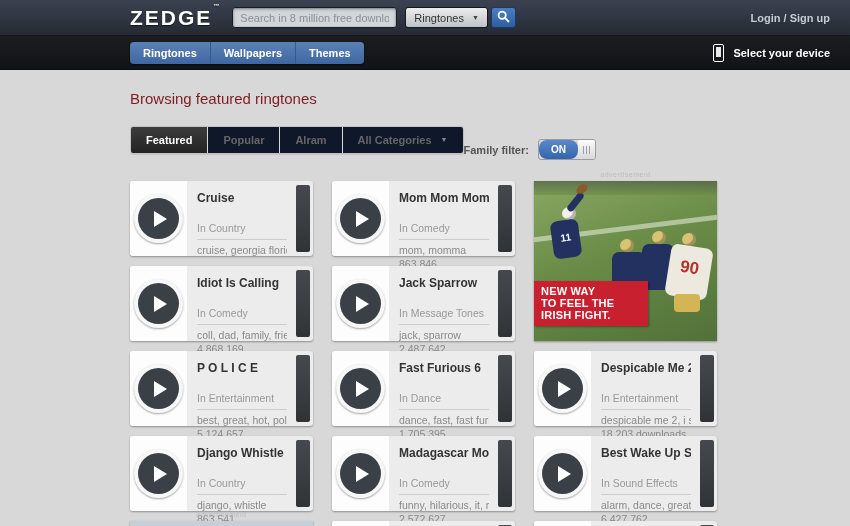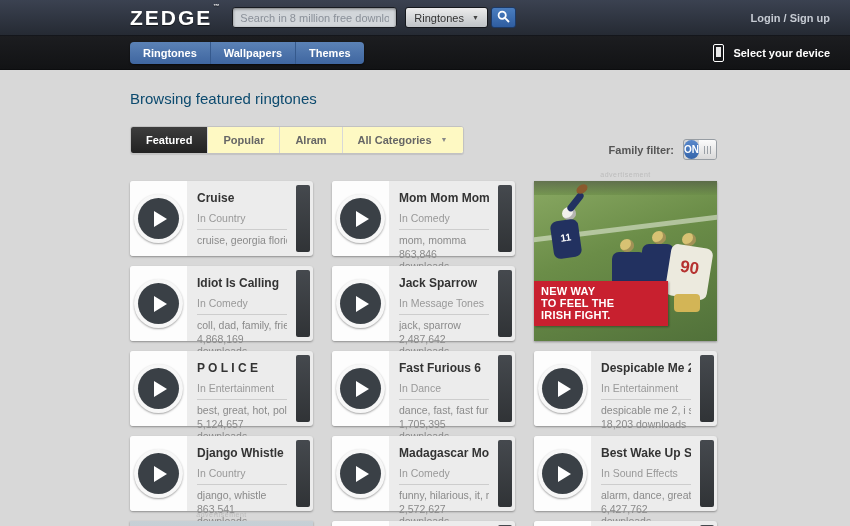--- a/index.html
+++ b/index.html
@@ -23,44 +23,44 @@
   .nav-btn { background:linear-gradient(#5b82b6,#3f66a0); color:#fff; font-size:11px; font-weight:bold; padding:5px 13px; border-right:1px solid #35598c; cursor:pointer; }
   .nav-btn:last-child { border-right:none; }
   .community-btn { margin-left:13px; background:linear-gradient(#74899f,#5a7089); color:#fff; font-size:11px; font-weight:bold; padding:5px 11px; border-radius:4px; display:inline-flex; align-items:center; gap:10px; box-shadow:0 1px 2px rgba(0,0,0,.6); cursor:pointer; }
   .community-btn .caret { font-size:7px; }
   .device { margin-left:auto; display:flex; align-items:center; gap:9px; color:#fff; font-size:11px; font-weight:bold; cursor:pointer; }
   .phone-ic { width:11px; height:18px; border:1px solid #fff; border-radius:2px; position:relative; }
   .phone-ic::after { content:""; position:absolute; left:2px; right:2px; top:2px; bottom:4px; background:#fff; opacity:.9; }
 
   
   .content { width:587px; margin-left:130px; }
-  .page-title { font-size:15px; color:#0c4a6e; padding-top:20px; }
-  .toolbar { margin-top:12px; display:flex; align-items:center; justify-content:space-between; }
+  .page-title { font-size:15px; color:#7f1d1d; padding-top:20px; }
+  .toolbar { margin-top:12px; display:flex; align-items:center; }
   .tabs { display:inline-flex; background:#fff; border:1px solid #c2c2c2; border-radius:3px; box-shadow:0 1px 1px rgba(0,0,0,.1); overflow:hidden; }
-  .tab { font-size:11px; font-weight:bold; color:#666; padding:7px 15px; border-right:1px solid #d8d8d8; cursor:pointer; background:#fef9c3; }
+  .tab { font-size:11px; font-weight:bold; color:#666; padding:7px 15px; border-right:1px solid #d8d8d8; cursor:pointer; background:#0f172a; }
   .tab.active { background:linear-gradient(#3d3d3d,#222); color:#fff; }
   .tab.cat { display:inline-flex; align-items:center; gap:9px; border-right:none; }
   .tab .caret { font-size:7px; color:#888; }
   .family { display:flex; align-items:center;margin-top:20px; }
   .family-label { font-size:11px; font-weight:bold; color:#555; margin-right:9px; }
   .toggle { display:inline-flex; height:21px; border:1px solid #979da3; border-radius:3px; overflow:hidden; cursor:pointer; }
-  .toggle .on { background:linear-gradient(#5988cb,#3465ab); color:#fff; font-size:10px; font-weight:bold; display:flex; align-items:center; padding:0 0;border-radius:8px; }
+  .toggle .on { background:linear-gradient(#5988cb,#3465ab); color:#fff; font-size:10px; font-weight:bold; display:flex; align-items:center; padding:0 12px;border-radius:8px; }
   .toggle .grip { width:17px; background:linear-gradient(#fbfbfb,#d9d9d9); display:flex; align-items:center; justify-content:center; gap:2px; }
   .toggle .grip i { display:block; width:1px; height:8px; background:#9aa0a6; }
 
   
   .grid { margin-top:21px; display:grid; grid-template-columns:repeat(3,183px); grid-auto-rows:75px; column-gap:19px; row-gap:10px; }
   .card { position:relative; display:flex; background:#ececec; border-radius:3px; box-shadow:0 1px 2px rgba(0,0,0,.35); }
   .play-area { width:57px; flex:none; background:#fdfdfd; border-radius:3px 0 0 3px; display:flex; align-items:center; justify-content:center; }
   .play-outer { width:49px; height:49px; border-radius:50%; background:#f7f7f7; box-shadow:0 1px 2px rgba(0,0,0,.35); display:flex; align-items:center; justify-content:center; cursor:pointer; }
   .play-btn { width:41px; height:41px; border-radius:50%; background:#3a4046; display:flex; align-items:center; justify-content:center; }
   .play-tri { width:0; height:0; border-left:13px solid #fff; border-top:8px solid transparent; border-bottom:8px solid transparent; margin-left:4px; }
   .info { flex:1; min-width:0; padding:10px 26px 0 10px; }
   .rt-title { font-size:12px; font-weight:bold; color:#333; white-space:nowrap; overflow:hidden; cursor:pointer; }
-  .rt-cat { font-size:10.5px; color:#999; margin-top:7px; }
+  .rt-cat { font-size:10.5px; color:#999; margin-top:17px; }
   .rt-div { border-top:1px solid #cdcdcd; margin:5px 0 4px; }
   .rt-tags { font-size:10.5px; color:#8a8a8a; white-space:nowrap; overflow:hidden; }
   .rt-dl { font-size:10.5px; color:#8a8a8a; margin-top:2px; }
   .edge { position:absolute; right:3px; top:4px; bottom:4px; width:14px; background:linear-gradient(#45494e,#303336); border-radius:2px; }
 
   
   .ad-cell { position:relative; }
   .ad-cell.fb { grid-column:3; grid-row:1 / span 2; }
   .ad-label { position:absolute; top:-10px; left:50%; transform:translateX(-50%); font-size:7px; color:#bcbcbc; letter-spacing:.5px; }
   .ad-img { position:absolute; inset:0; overflow:hidden; box-shadow:0 1px 2px rgba(0,0,0,.35); }
@@ -69,21 +69,21 @@
   .player { position:absolute; }
   .helmet { width:14px; height:13px; border-radius:50%; background:#f2f1ec; box-shadow:inset -3px -2px 0 rgba(0,0,0,.25); }
   .helmet.gold { background:#d8c273; }
   .torso { border-radius:7px; }
   .navy { background:#223160; }
   .white-jersey { background:#eceade; }
   .jersey-num { font-weight:bold; text-align:center; display:block; }
   .qb-arm { position:absolute; width:7px; height:22px; background:#223160; border-radius:4px; transform:rotate(38deg); top:-16px; left:20px; }
   .ball { position:absolute; width:12px; height:8px; background:#8a5a2e; border-radius:50%; transform:rotate(-32deg); top:-22px; left:24px; }
   .gold-pants { position:absolute; width:26px; height:18px; background:#d3b556; border-radius:4px; bottom:-14px; left:6px; }
-  .ad-banner { position:absolute; left:0; top:100px; width:134px; background:#c8202f; color:#fff; padding:4px 7px 5px; font-size:11px; font-weight:bold; line-height:1.1; letter-spacing:.2px; box-shadow:1px 1px 2px rgba(0,0,0,.35); }
+  .ad-banner { position:absolute; left:0; top:100px; width:114px; background:#c8202f; color:#fff; padding:4px 7px 5px; font-size:11px; font-weight:bold; line-height:1.1; letter-spacing:.2px; box-shadow:1px 1px 2px rgba(0,0,0,.35); }
   .fb-crowd { position:absolute; top:0; left:0; right:0; height:14px; background:linear-gradient(#4a4f43,#6b8d48); opacity:.6; }
   .ad2 .ad-img { background:linear-gradient(#c7d0d6 0%,#aebcc6 60%,#8d9aa4 100%); }
   .ship-block { position:absolute; background:#454d54; }
 </style>
 </head>
 <body>
 
 <div class="topbar">
   <div class="logo"><span>ZEDGE</span><sup>™</sup></div>
   <input class="search-input" type="text" placeholder="Search in 8 million free downloads" style="">

